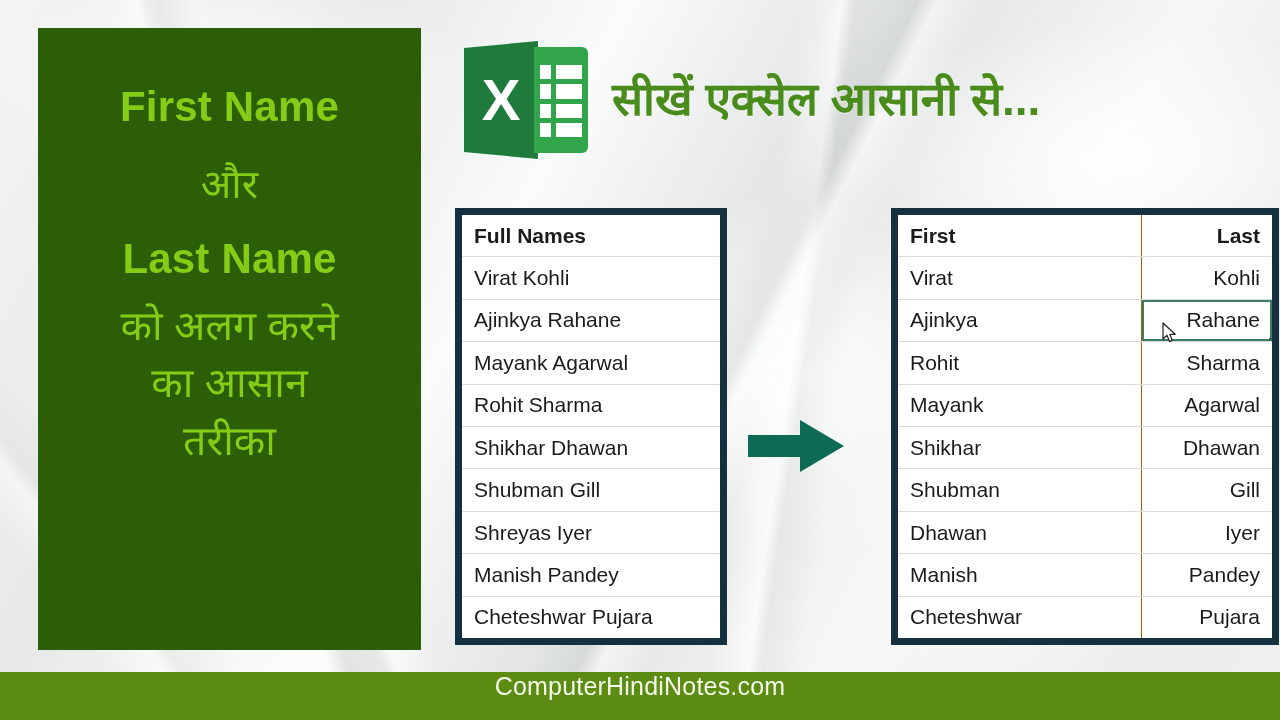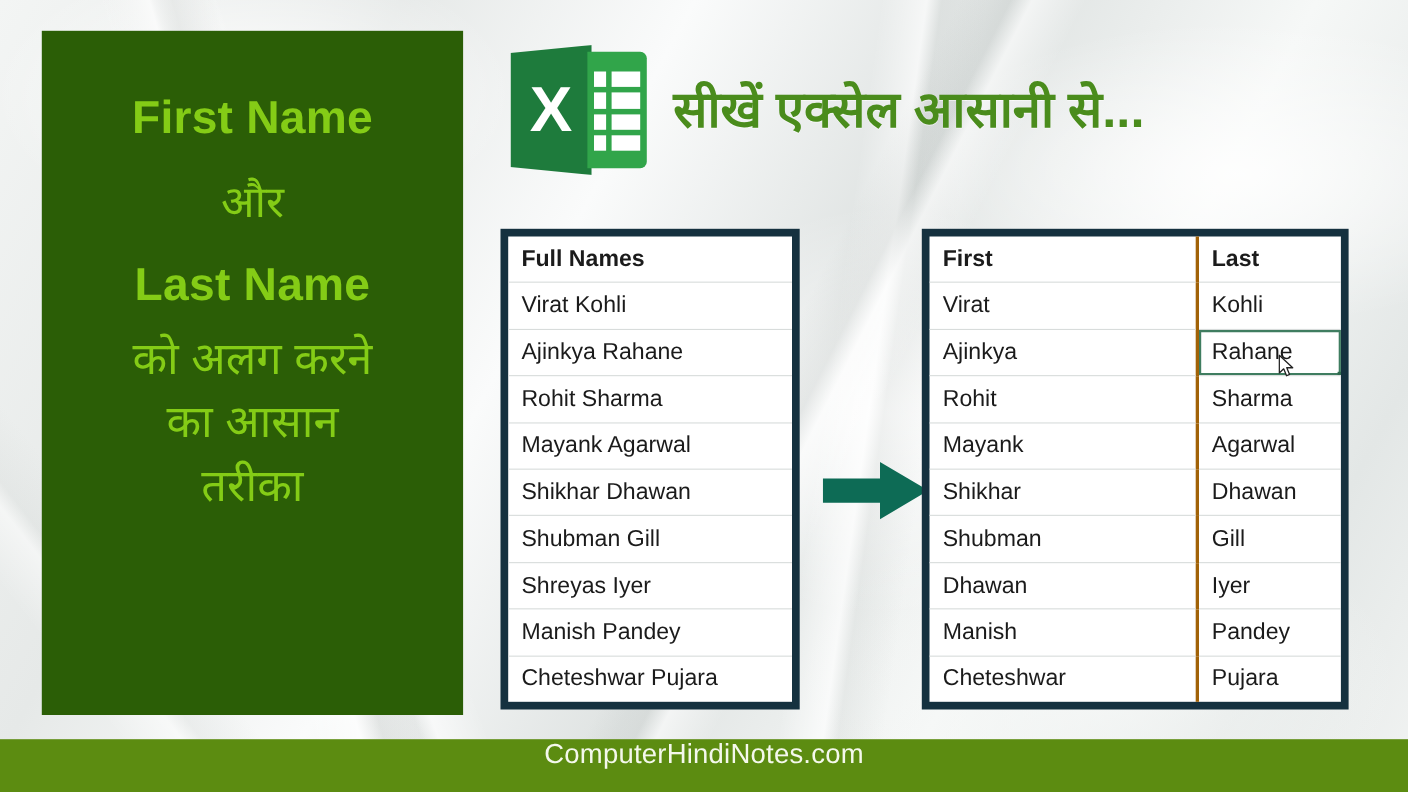--- a/index.html
+++ b/index.html
@@ -122,24 +122,24 @@
     border-bottom: 1px solid #d8dcdb;
     padding: 0 12px;
     font-size: 21px;
     color: #1b1b1b;
     font-family: "Liberation Sans", "DejaVu Sans", sans-serif;
     white-space: nowrap;
     overflow: hidden;
   }
   table.xl tr:last-child td { border-bottom: none; }
   table.xl td.hdr { font-weight: bold; }
-  table.xl td.colsep { border-left: 3px solid #a16207; }
+  table.xl td.colsep { border-left: 1px solid #a16207; text-align: right; }
 
   #table-left  { left: 455px; top: 208px; width: 272px; height: 437px; }
-  #table-right { left: 838px; top: 208px; width: 388px; height: 437px; }
+  #table-right { left: 891px; top: 208px; width: 388px; height: 437px; }
 
   
   td.selected {
     position: relative;
     box-shadow: inset 0 0 0 2px #3f7d60;
   }
   td.selected::after {
     content: "";
     position: absolute;
     right: -3px; bottom: -3px;
@@ -226,24 +226,24 @@
           <tr>
             <td class="hdr">Full Names</td>
           </tr>
           <tr>
               <td>Virat Kohli</td>
             </tr>
           <tr>
               <td>Ajinkya Rahane</td>
             </tr>
           <tr>
+              <td>Mayank Agarwal</td>
+            </tr>
+          <tr>
               <td>Rohit Sharma</td>
-            </tr>
-          <tr>
-              <td>Mayank Agarwal</td>
             </tr>
           <tr>
               <td>Shikhar Dhawan</td>
             </tr>
           <tr>
               <td>Shubman Gill</td>
             </tr>
           <tr>
               <td>Shreyas Iyer</td>
             </tr>

